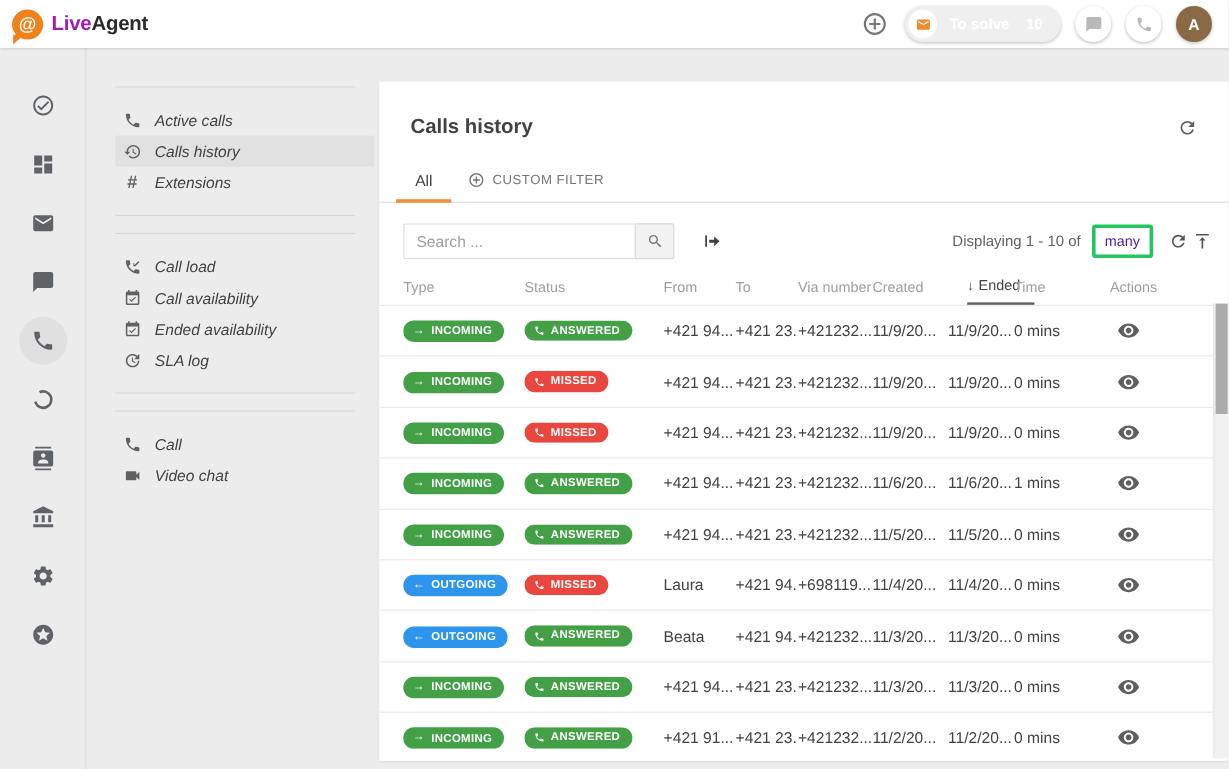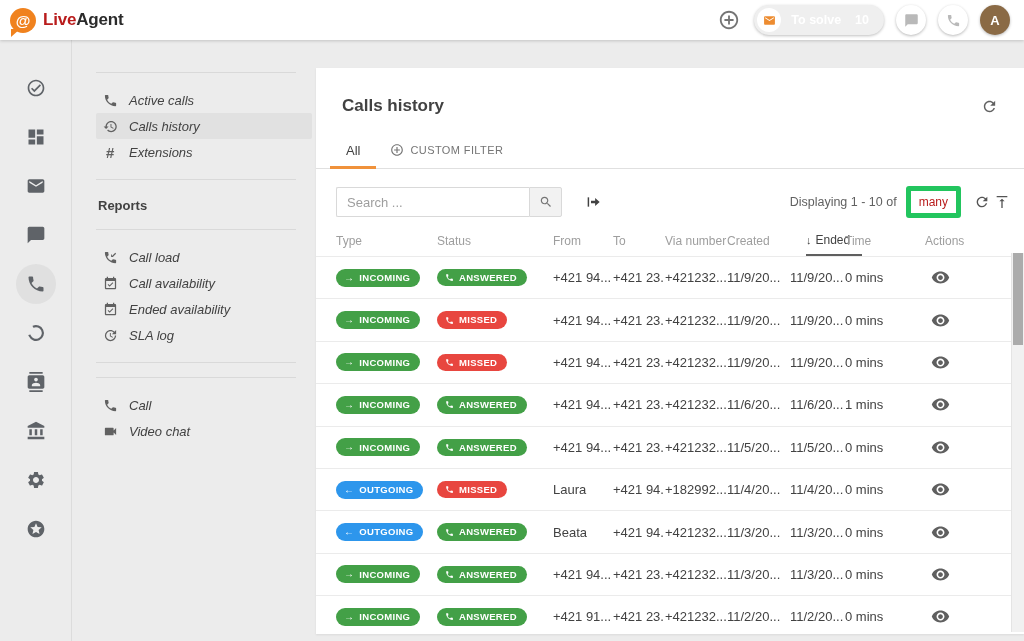--- a/index.html
+++ b/index.html
@@ -10,21 +10,21 @@
   .top-header { height:40px; background:#fff; display:flex; align-items:center;
     justify-content:space-between; padding:0 14px 0 10px; position:relative; z-index:5;
     box-shadow:0 1px 3px rgba(0,0,0,.18); }
   .logo { display:flex; align-items:center; gap:7px; }
   .logo-bubble { position:relative; width:26px; height:25px; background:#f0821e;
     border-radius:50%; display:flex; align-items:center; justify-content:center;
     color:#fff; font-weight:bold; font-size:15px; }
   .logo-bubble:after { content:""; position:absolute; left:1px; bottom:-4px;
     width:0; height:0; border-left:9px solid #f0821e; border-bottom:8px solid transparent; }
   .logo-text { font-size:17px; font-weight:bold; letter-spacing:-.2px; }
-  .logo-live { color:#b91c1c; } .logo-agent { color:#2b2b2b; }
+  .logo-live { color:#a21caf; } .logo-agent { color:#2b2b2b; }
   .header-actions { display:flex; align-items:center; gap:12px; }
   .plus-btn { width:26px; height:26px; border:none; background:transparent; color:#757575;
     cursor:pointer; display:flex; align-items:center; justify-content:center; }
   .plus-btn svg { width:22px; height:22px; }
   .tosolve { height:30px; border:none; border-radius:15px; display:flex; align-items:center;
     padding:0 15px 0 3px; color:#fff; cursor:pointer; box-shadow:0 1px 3px rgba(0,0,0,.25); }
   .tosolve-circle { width:24px; height:24px; border-radius:50%; background:#fff;
     display:flex; align-items:center; justify-content:center; }
   .tosolve-circle svg { width:13px; height:13px; }
   .tosolve-label { margin-left:10px; font-size:12.5px; font-weight:bold; }
@@ -85,22 +85,22 @@
     font-family:"Liberation Sans", sans-serif; }
   .search-input::placeholder { color:#9e9e9e; }
   .search-btn { width:33px; height:30px; border:1px solid #d9d9d9; background:#f2f2f2;
     border-radius:0 2px 2px 0; color:#757575; cursor:pointer; display:flex;
     align-items:center; justify-content:center; }
   .search-btn svg { width:14px; height:14px; }
   .skip-btn { margin-left:23px; color:#424242; }
   .skip-btn svg { width:16px; height:16px; }
   .toolbar-spacer { flex:1; }
   .displaying { font-size:12.5px; color:#616161; }
-  .chip { margin:0 9px; border:5px solid #22c55e; border-radius:3px; background:#fff;
-    padding:4px 8px; font-size:12px; color:#b91c1c; cursor:pointer;
+  .chip { margin:0 9px; border:3px solid #22c55e; border-radius:3px; background:#fff;
+    padding:4px 8px; font-size:12px; color:#4c1d95; cursor:pointer;
     font-family:"Liberation Sans", sans-serif; }
   .tool-icon { margin-left:4px; color:#545454; }
   .tool-icon svg { width:16px; height:16px; }
 
   .grid-cols { display:grid; grid-template-columns:101px 116px 60px 52px 62px 63px 55px 80px 1fr; }
   .thead { padding-left:20px; padding-right:16px; height:30px; align-items:center; }
   .th { font-size:12px; color:#9e9e9e; cursor:pointer; }
   .th.sorted { color:#424242; }
   .th.sorted .sort-wrap { display:inline-block; border-bottom:2px solid #5f5f5f;
     padding:6px 12px 7px 0;margin-left:16px; }
@@ -270,21 +270,20 @@
         </span>
         <span>Calls history</span>
       </div>
       <div class="menu-item">
         <span class="icon">
           <span class="hash">#</span>
         </span>
         <span>Extensions</span>
       </div>
       <hr class="menu-divider">
-      <div class="menu-heading">Reports</div>
       <hr class="menu-divider">
       <div class="menu-item">
         <span class="icon">
           <span style="display: flex;">
             <svg viewBox="0 0 24 24" fill="currentColor">
               <path d="M6.62 10.79c1.44 2.83 3.76 5.14 6.59 6.59l2.2-2.2c.27-.27.67-.36 1.02-.24 1.12.37 2.33.57 3.57.57.55 0 1 .45 1 1V20c0 .55-.45 1-1 1-9.39 0-17-7.61-17-17 0-.55.45-1 1-1h3.5c.55 0 1 .45 1 1 0 1.25.2 2.45.57 3.57.11.35.03.74-.25 1.02l-2.2 2.2z"></path>
               <path d="M13 11h2.83L21 5.83 19.59 4.41 14.41 9.59V7H13v4z"></path>
             </svg>
           </span>
         </span>
@@ -593,21 +592,21 @@
                 <span style="display: flex;">
                   <svg viewBox="0 0 24 24" fill="currentColor">
                     <path d="M6.62 10.79c1.44 2.83 3.76 5.14 6.59 6.59l2.2-2.2c.27-.27.67-.36 1.02-.24 1.12.37 2.33.57 3.57.57.55 0 1 .45 1 1V20c0 .55-.45 1-1 1-9.39 0-17-7.61-17-17 0-.55.45-1 1-1h3.5c.55 0 1 .45 1 1 0 1.25.2 2.45.57 3.57.11.35.03.74-.25 1.02l-2.2 2.2z"></path>
                   </svg>
                 </span>
               </span>
               <span>MISSED</span>
             </span></div>
           <div class="cell">Laura</div>
           <div class="cell">+421 94...</div>
-          <div class="cell">+182992...</div>
+          <div class="cell">+698119...</div>
           <div class="cell">11/4/20...</div>
           <div class="cell">11/4/20...</div>
           <div class="cell">0 mins</div>
           <div class="cell">
             <button class="eye-btn">
               <span style="display: flex;">
                 <svg viewBox="0 0 24 24" fill="currentColor">
                   <path d="M12 4.5C7 4.5 2.73 7.61 1 12c1.73 4.39 6 7.5 11 7.5s9.27-3.11 11-7.5c-1.73-4.39-6-7.5-11-7.5zM12 17c-2.76 0-5-2.24-5-5s2.24-5 5-5 5 2.24 5 5-2.24 5-5 5zm0-8c-1.66 0-3 1.34-3 3s1.34 3 3 3 3-1.34 3-3-1.34-3-3-3z"></path>
                 </svg>
               </span>

